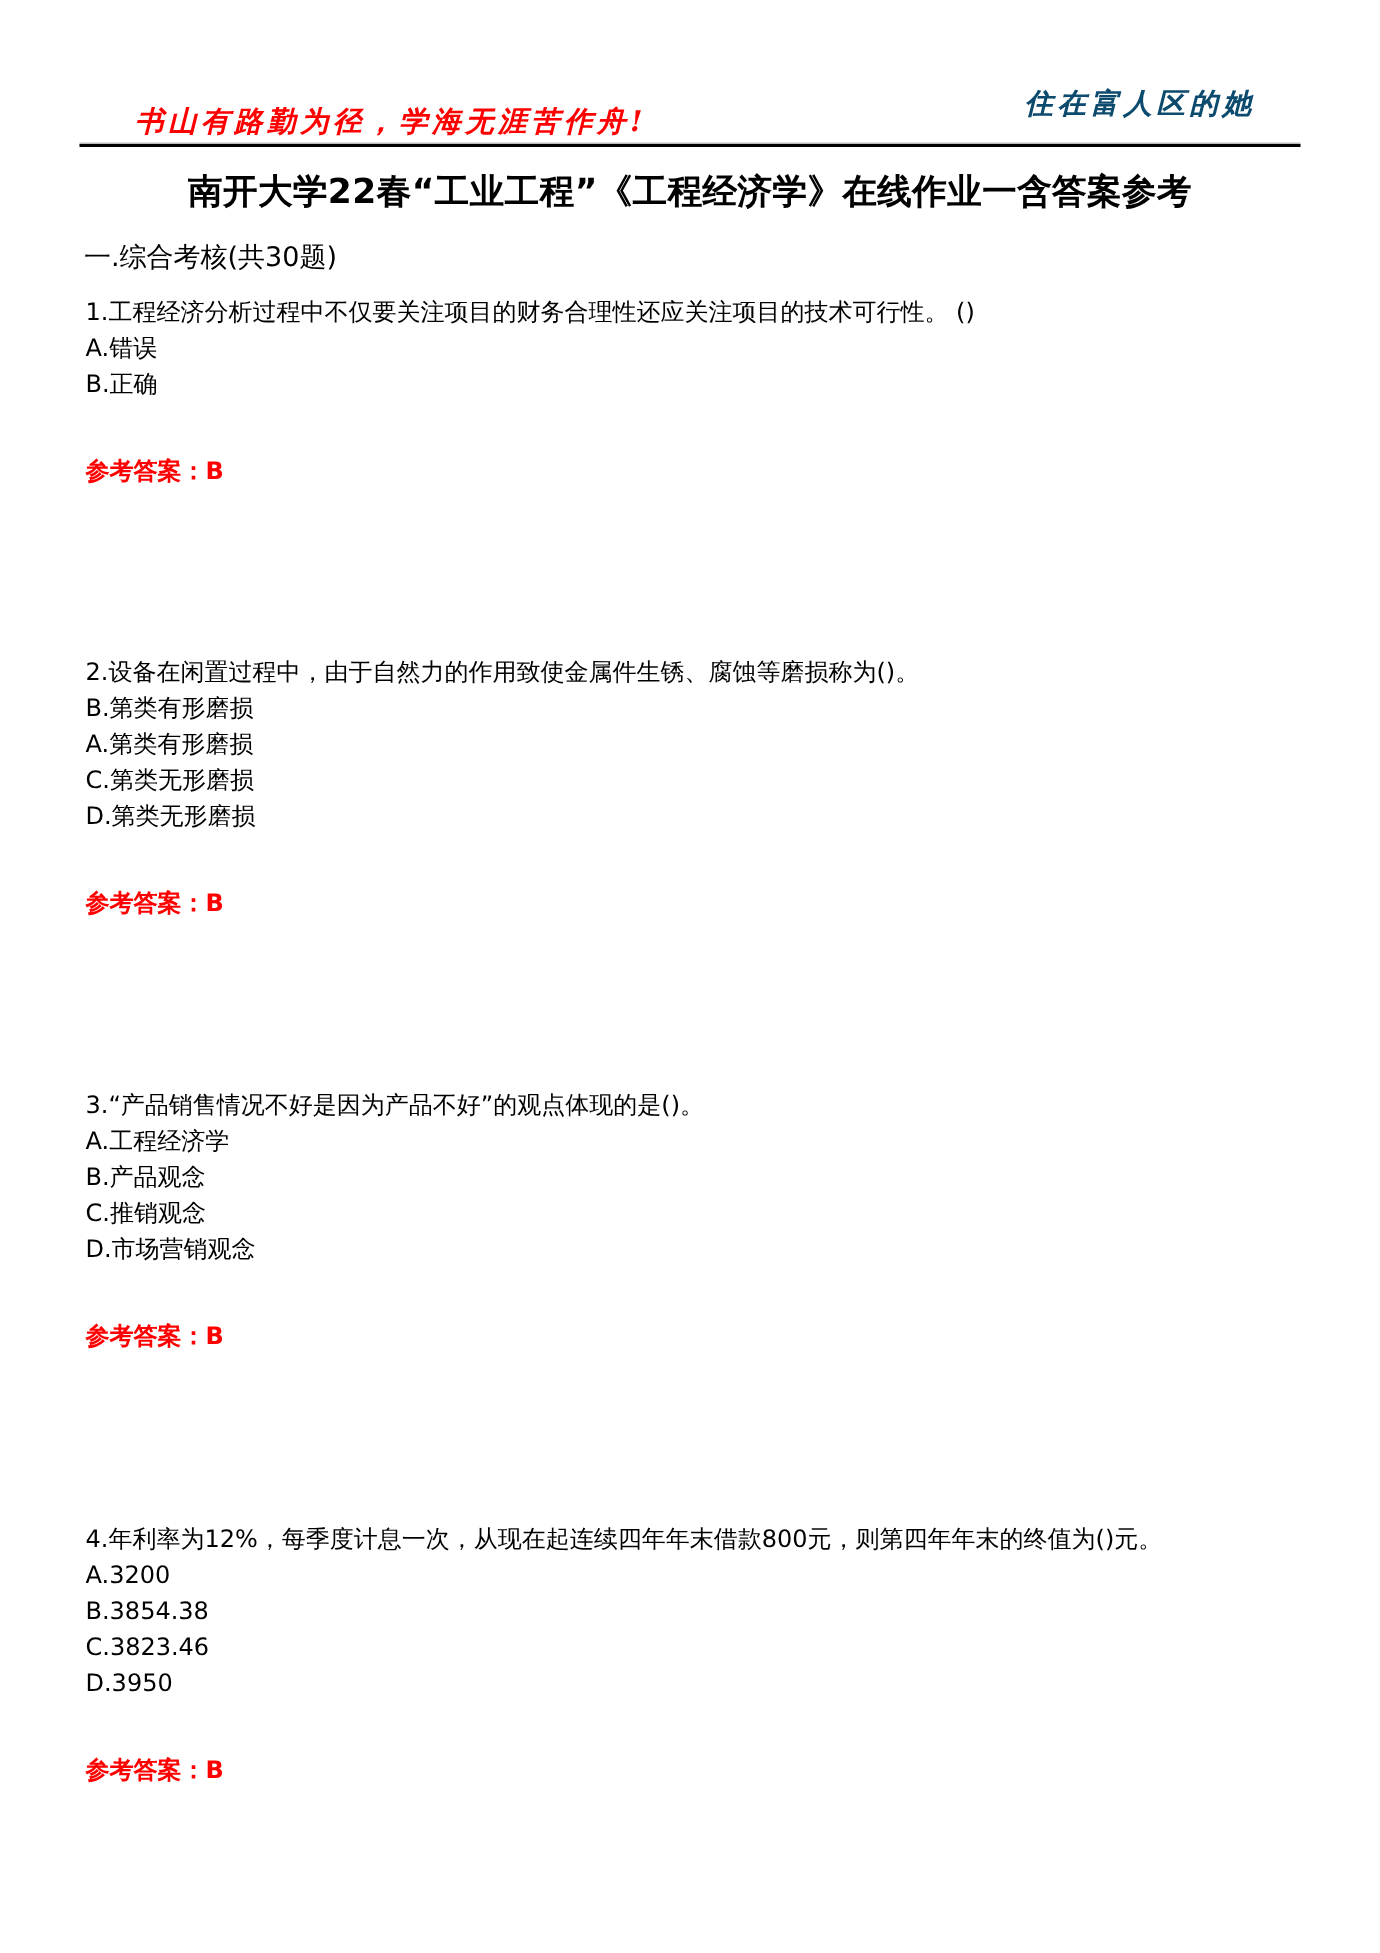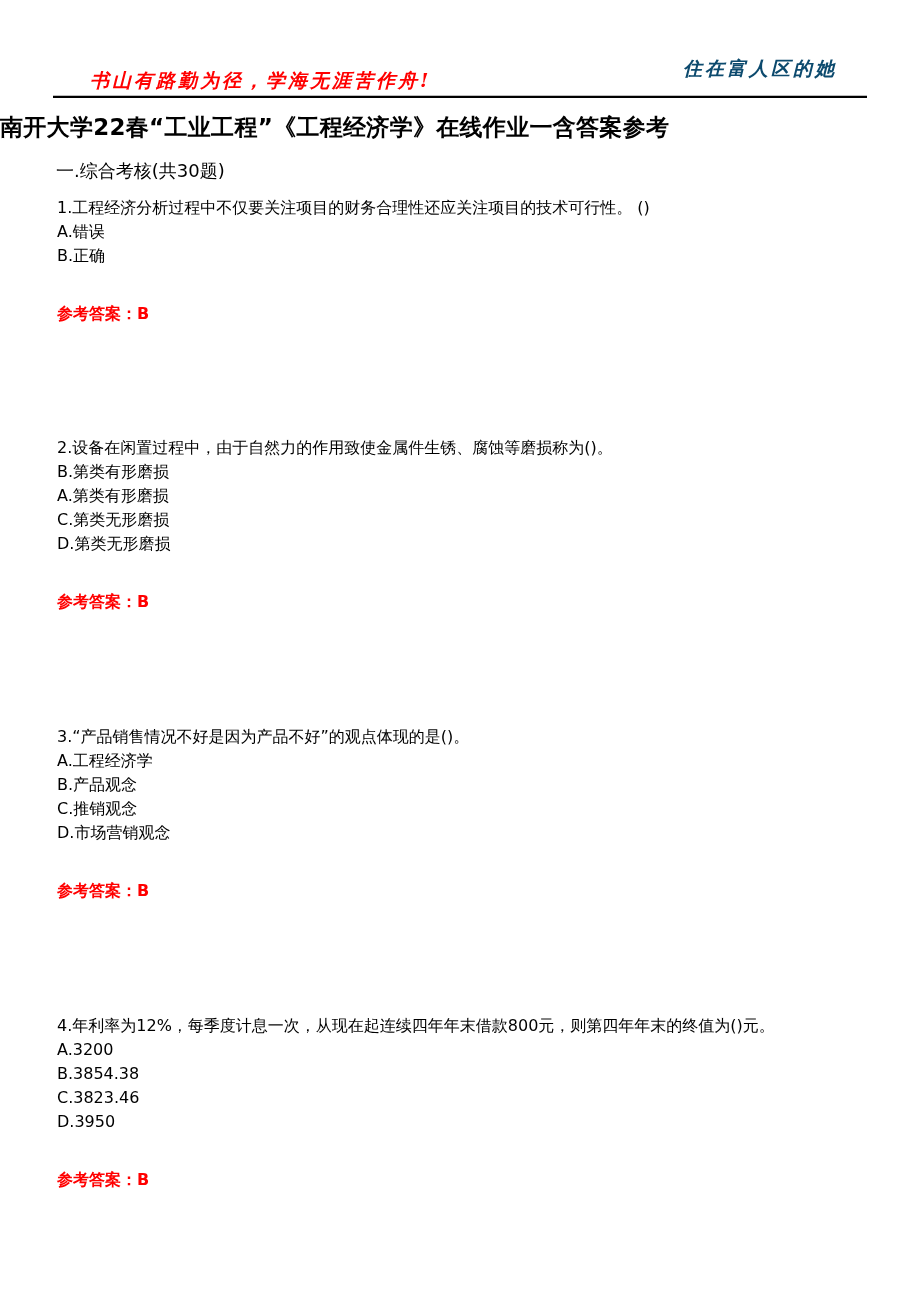--- a/index.html
+++ b/index.html
@@ -53,20 +53,21 @@
       width: 814px;
       height: 2px;
       background: #000000;
       box-shadow: 0 -1px 0 #bdbdbd;
     }
     .doc-title {
       position: absolute;
       left: 0;
       top: 112px;
       width: 920px;
+      text-align: center;
       font-family: "DejaVu Sans", "Liberation Sans", sans-serif;
       font-size: 23px;
       font-weight: bold;
       letter-spacing: 0.3px;
       white-space: nowrap;
     }
     .section-title {
       position: absolute;
       left: 56px;
       top: 159px;

